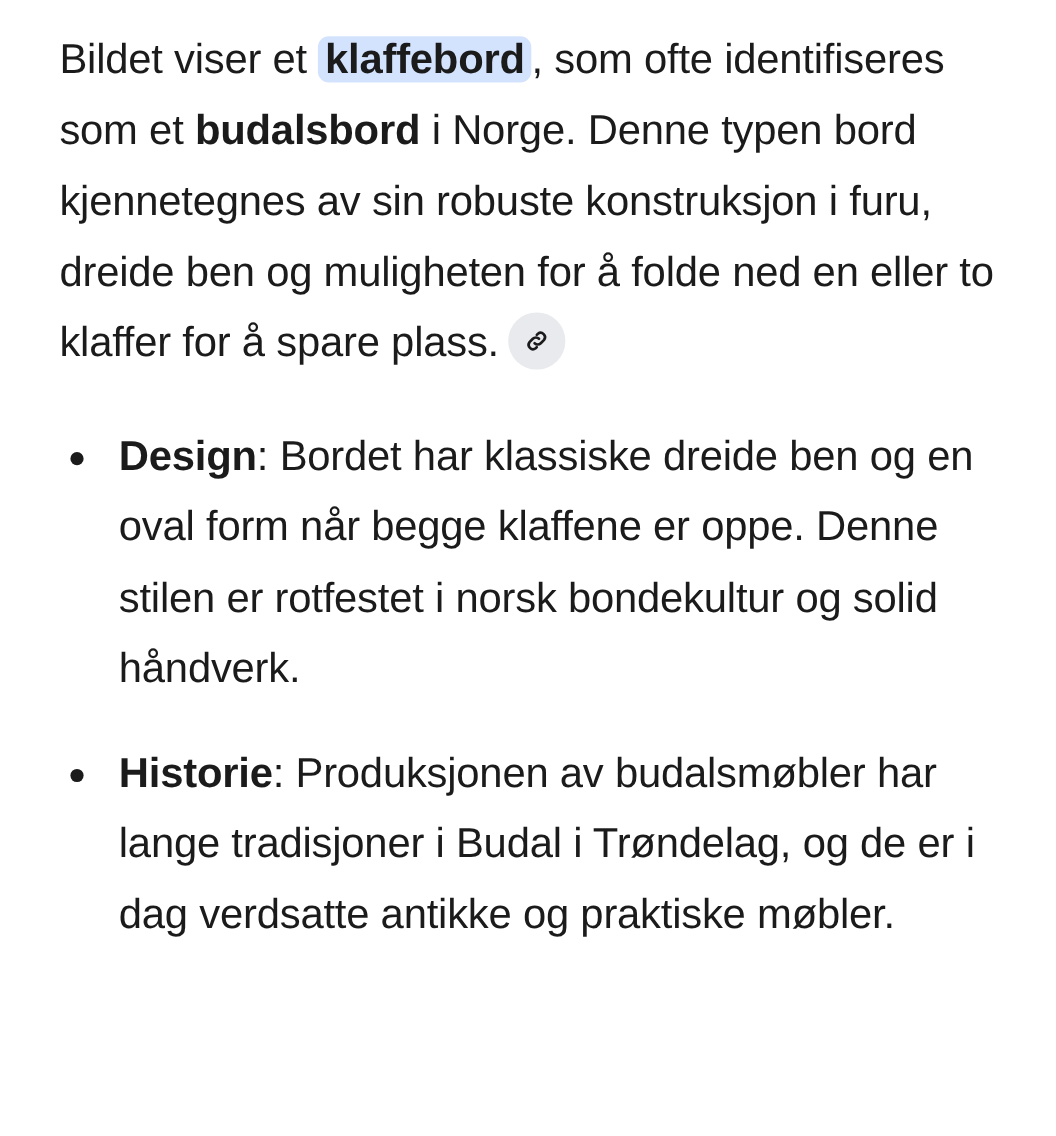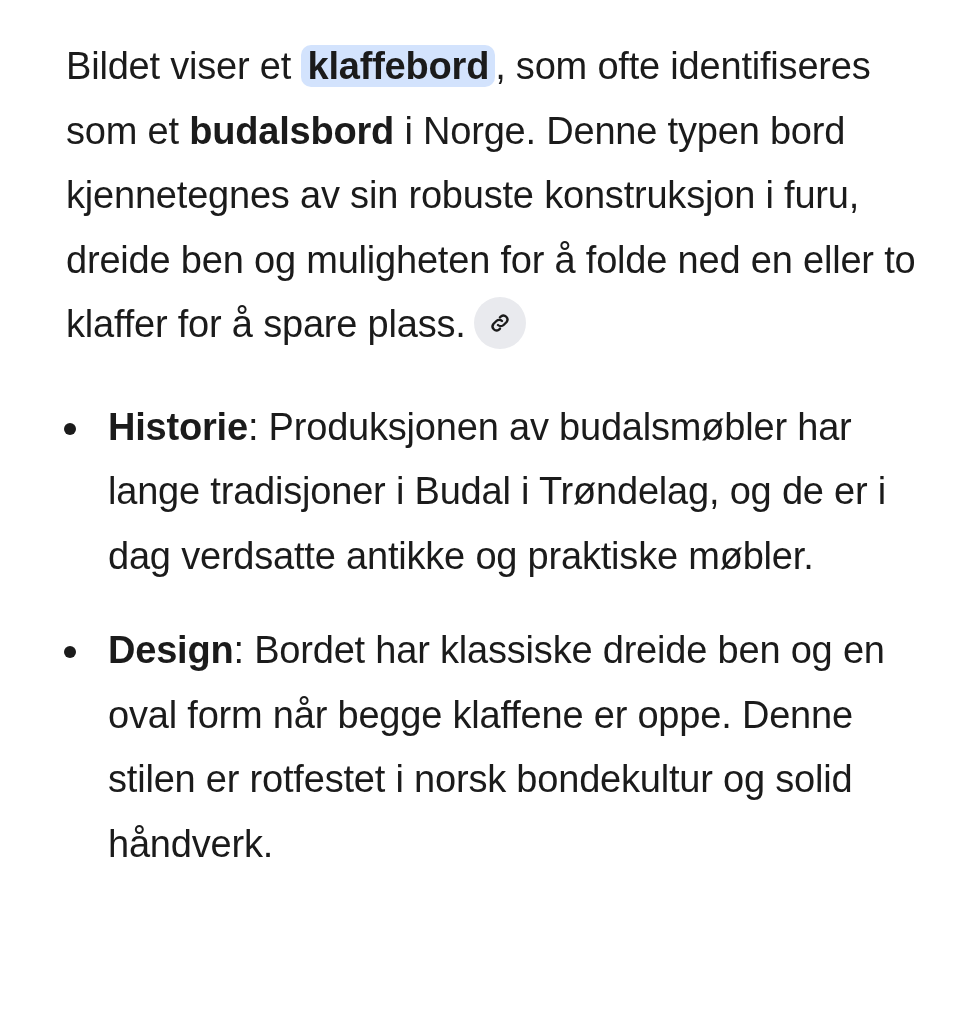--- a/index.html
+++ b/index.html
@@ -1,34 +1,34 @@
 <!DOCTYPE html>
 <html><head>
 <meta charset="utf-8">
 <style>
   html, body { margin: 0; padding: 0; background: #ffffff; }
   body { width: 960px; height: 1033px; overflow: hidden; font-family: "Liberation Sans", "DejaVu Sans", sans-serif; color: #1b1b1b; }
   .content { position: absolute; left: 54px; top: 22px; width: 880px; font-size: 38px; line-height: 64.5px; letter-spacing: -0.2px; }
-  p { margin: 12px; }
+  p { margin: 0; }
   .hl { background: #d3e3fd; border-radius: 10px; padding: 0 6px; font-weight: bold; }
   b { font-weight: bold; }
   .link-chip { display: inline-flex; align-items: center; justify-content: center; width: 52px; height: 52px; border-radius: 50%; background: #e9eaee; vertical-align: middle; margin-left: 8px; position: relative; top: -4px; }
   ul { margin: 0; padding: 0; list-style: none; }
   ul.bullets { margin-top: 38px; }
   li { position: relative; padding-left: 54px; margin-bottom: 30px; }
   li::before { content: ""; position: absolute; left: 10px; top: 28px; width: 12px; height: 12px; border-radius: 50%; background: #1b1b1b; }
 </style>
 </head>
 <body>
 
 <div class="content">
   <p><span>Bildet viser et </span><span class="hl">klaffebord</span><span>, som ofte identifiseres som et </span><b>budalsbord</b><span> i Norge. Denne typen bord kjennetegnes av sin robuste konstruksjon i furu, dreide ben og muligheten for å folde ned en eller to klaffer for å spare plass.</span><span class="link-chip">
         <svg width="24" height="24" viewBox="0 0 24 24" fill="none" stroke="#1b1b1b" stroke-width="2.4" stroke-linecap="round">
           <path d="M10 14a4 4 0 0 0 5.6 0l3-3a4 4 0 0 0-5.6-5.6l-1 1"></path>
           <path d="M14 10a4 4 0 0 0-5.6 0l-3 3a4 4 0 0 0 5.6 5.6l1-1"></path>
         </svg>
       </span></p>
 
   <ul class="bullets">
+    <li><b>Design</b><span>: Bordet har klassiske dreide ben og en oval form når begge klaffene er oppe. Denne stilen er rotfestet i norsk bondekultur og solid håndverk.</span></li>
     <li><b>Historie</b><span>: Produksjonen av budalsmøbler har lange tradisjoner i Budal i Trøndelag, og de er i dag verdsatte antikke og praktiske møbler.</span></li>
-    <li><b>Design</b><span>: Bordet har klassiske dreide ben og en oval form når begge klaffene er oppe. Denne stilen er rotfestet i norsk bondekultur og solid håndverk.</span></li>
   </ul>
 </div>
 
 </body></html>

